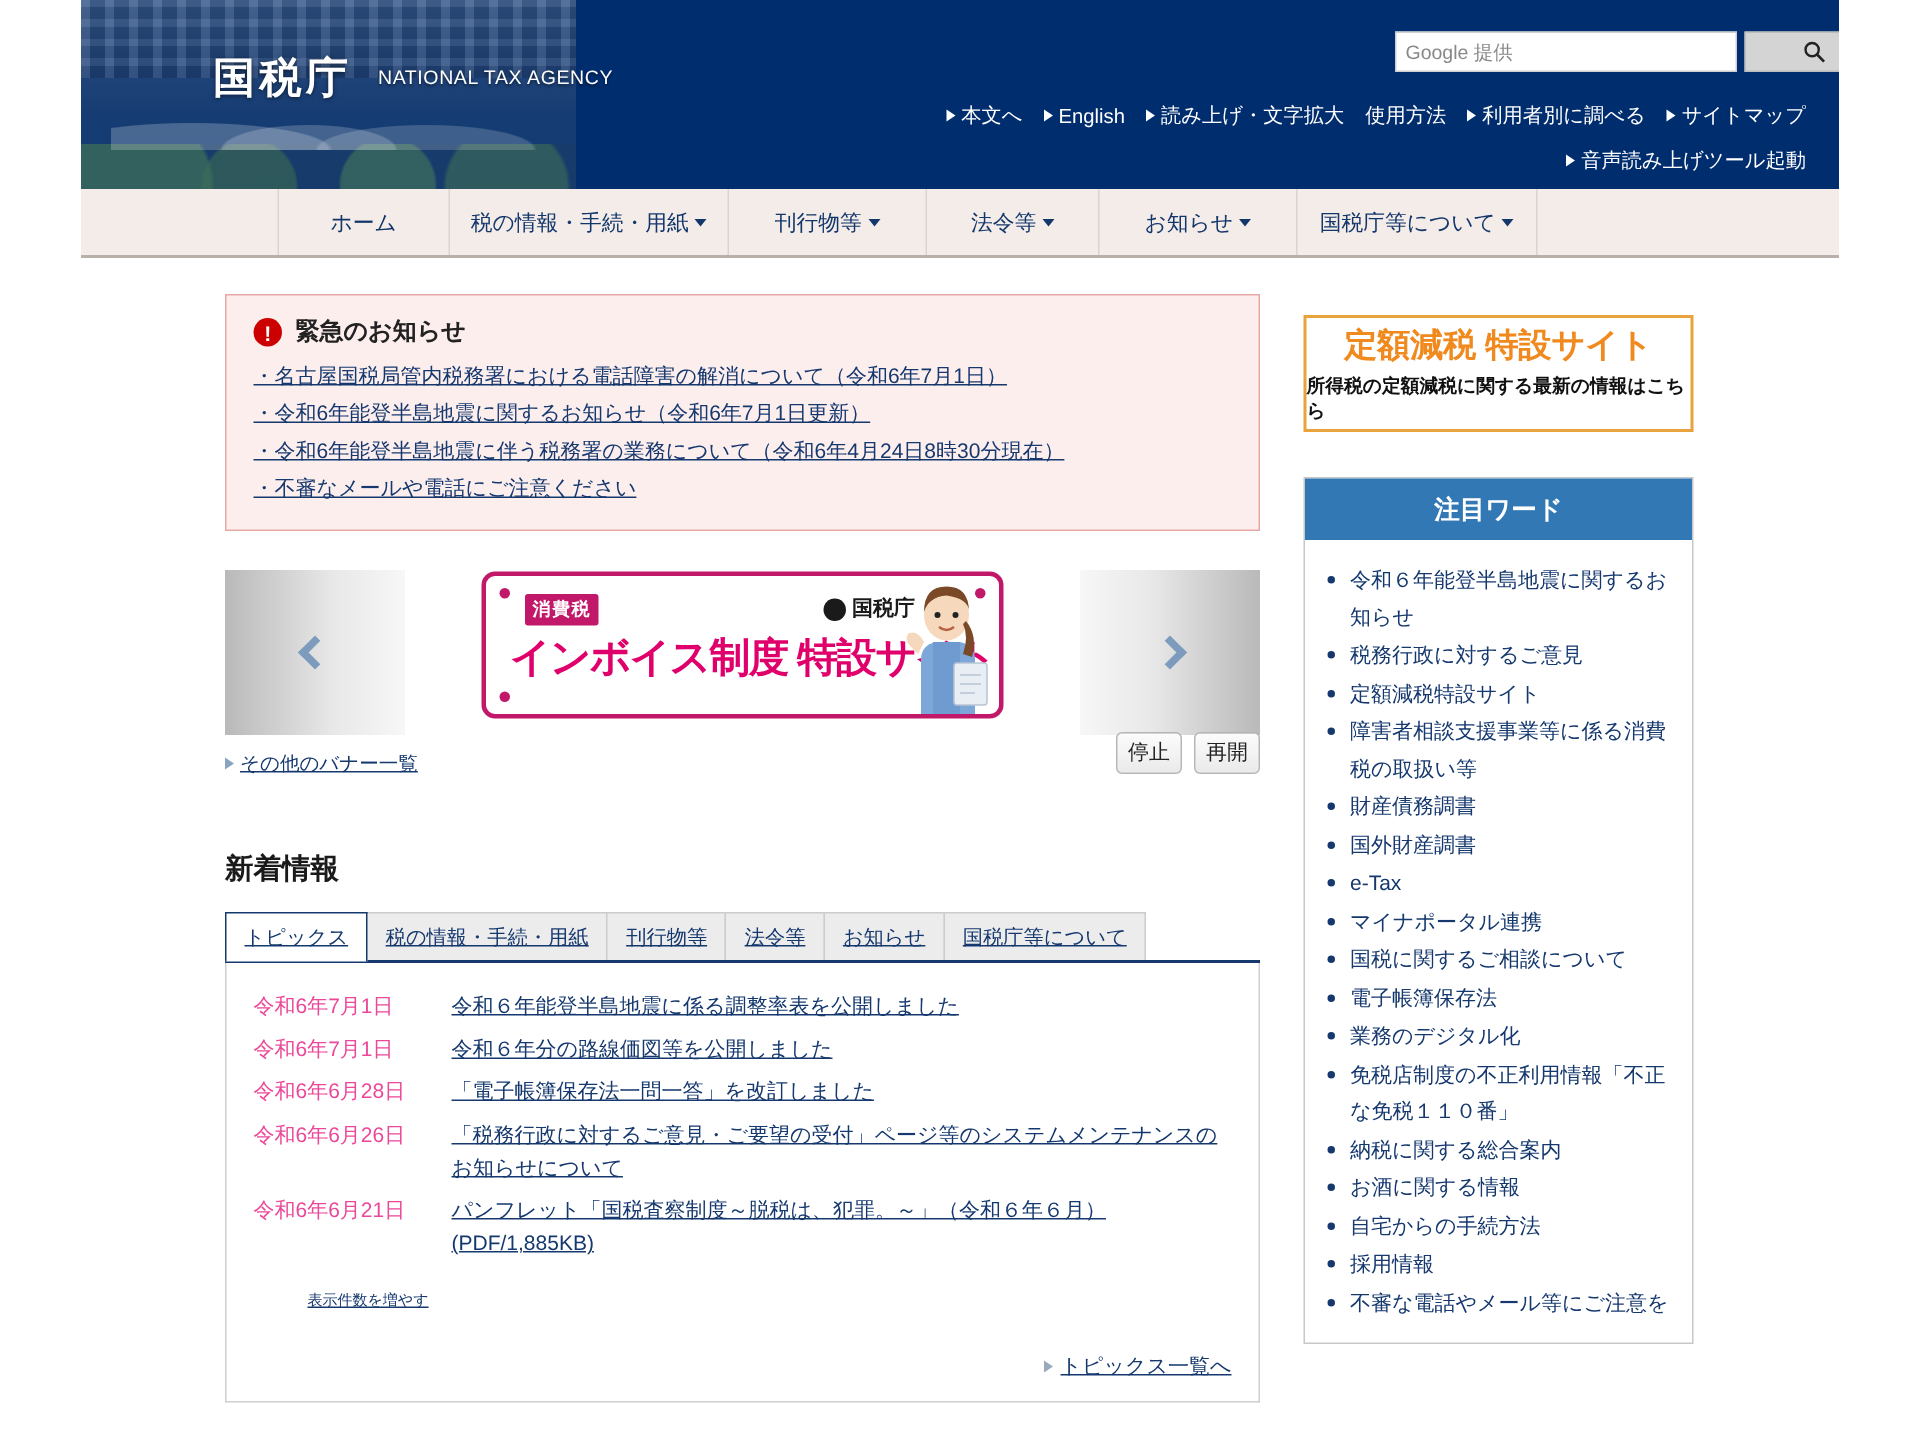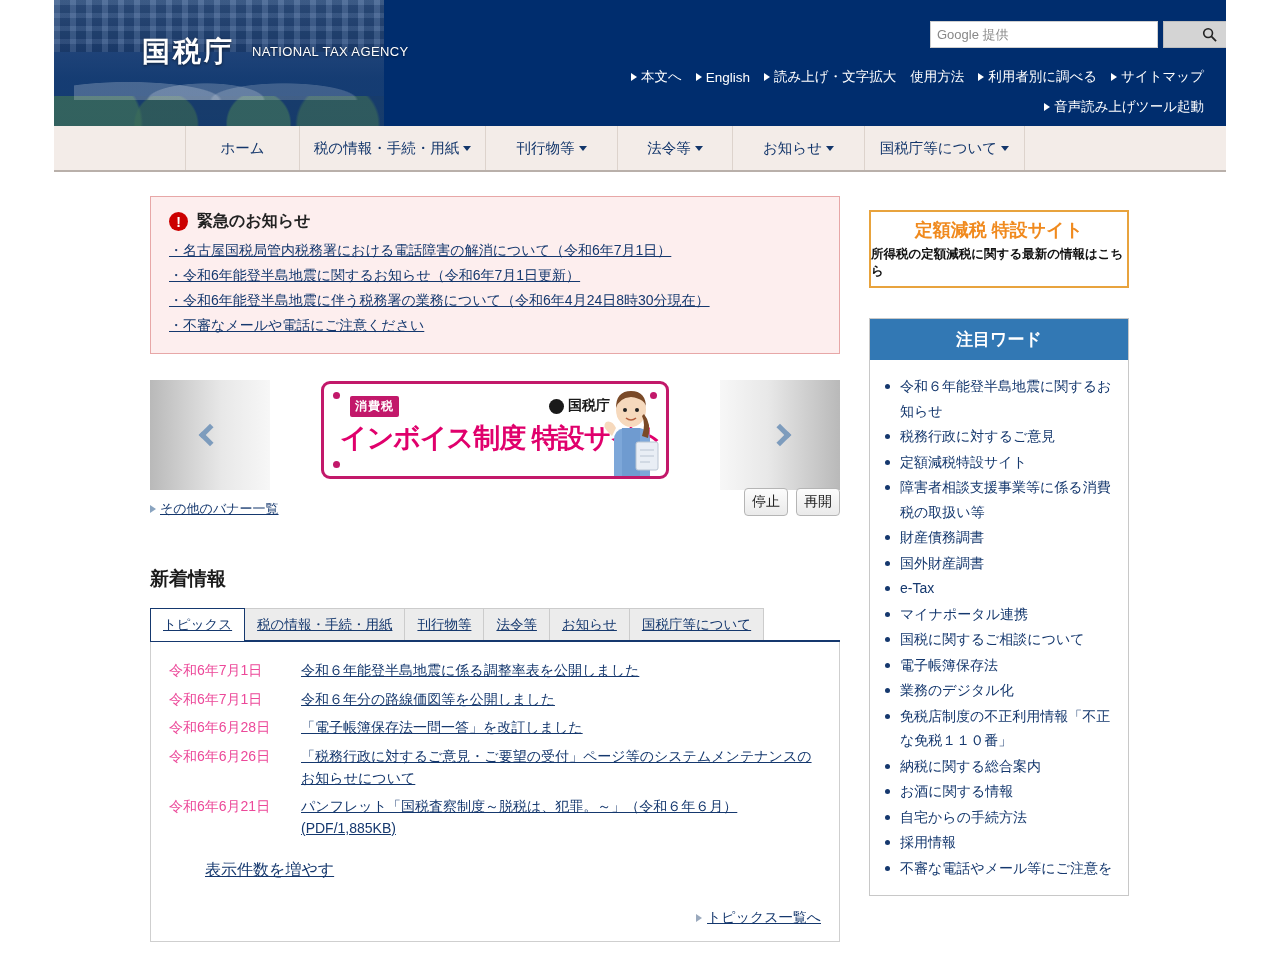--- a/index.html
+++ b/index.html
@@ -192,35 +192,35 @@
     background:#ffffff; border-color:#15386e #15386e #ffffff;
     position:relative; top:1px; height:33px;
   }
   .news-body {
     border:1px solid #cfcfcf; border-top:none; padding:18px 18px 14px 18px;
     background:#fff;
   }
   .news-row { display:flex; margin-bottom:7px; font-size:14px; line-height:1.55; }
   .news-date { width:132px; flex:none; color:#ec4899; }
   .news-link { color:#15386e; text-decoration:underline; cursor:pointer; flex:1; }
-  .more-link { margin:20px 0 0 36px; font-size:16px; }
+  .more-link { margin:20px 0 0 36px; font-size:10px; }
   .more-link a { color:#15386e; text-decoration:underline; cursor:pointer; }
   .news-foot { display:flex; justify-content:flex-end; align-items:center; gap:5px; margin-top:28px; font-size:14px;}
   .news-foot .tri-b { width:0;height:0;border-left:6px solid #9aa9bd;
         border-top:4px solid transparent;border-bottom:4px solid transparent;}
   .news-foot a { color:#15386e; text-decoration:underline; cursor:pointer; }
 
   
   .side { position:absolute; left:869px; top:210px; width:262px; }
   .side-banner {
     width:260px; height:78px; border:2px solid #e8a33d; background:#fff;
     display:flex; flex-direction:column; align-items:center; justify-content:center;
     cursor:pointer;
   }
-  .sb-t1 { color:#f08a1e; font-size:18px; font-weight:bold; letter-spacing:0px; }
+  .sb-t1 { color:#f08a1e; font-size:22px; font-weight:bold; letter-spacing:0px; }
   .sb-t2 { color:#111; font-size:12.5px; font-weight:bold; margin-top:4px; }
 
   .side-box { margin-top:30px; width:260px; border:1px solid #c8c8c8; background:#fff;}
   .side-head {
     background:#3278b4; color:#fff; font-size:17px; font-weight:bold;
     text-align:center; padding:9px 0;
   }
   .side-list { list-style:none; margin:0; padding:14px 10px 14px 30px; }
   .side-list li {
     position:relative; font-size:14px; line-height:1.75; color:#15386e;

